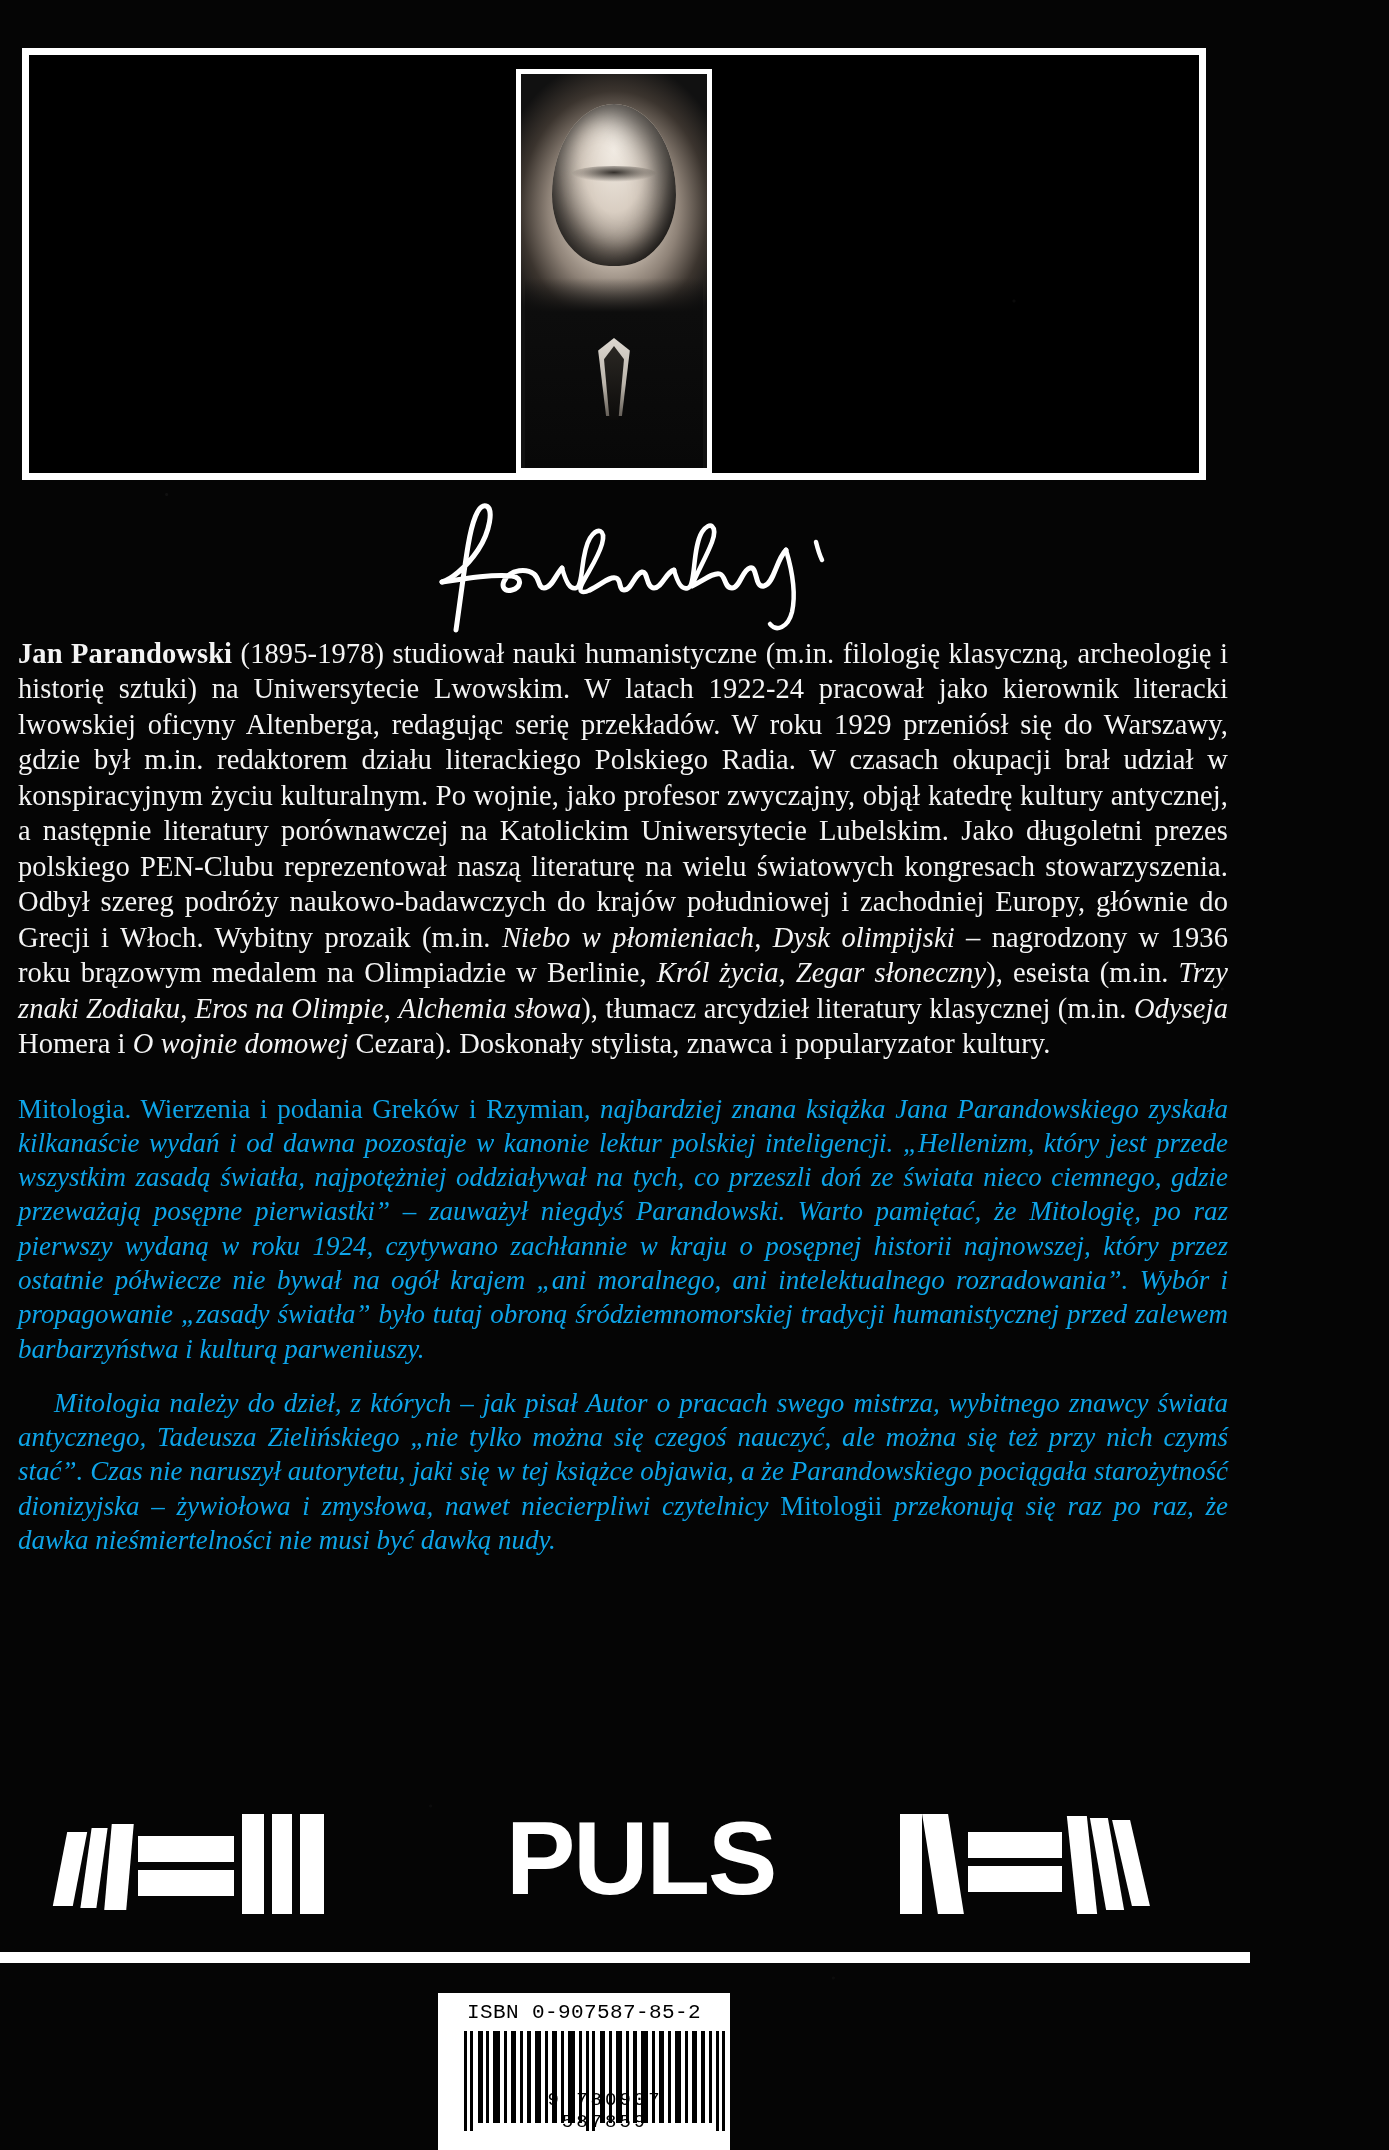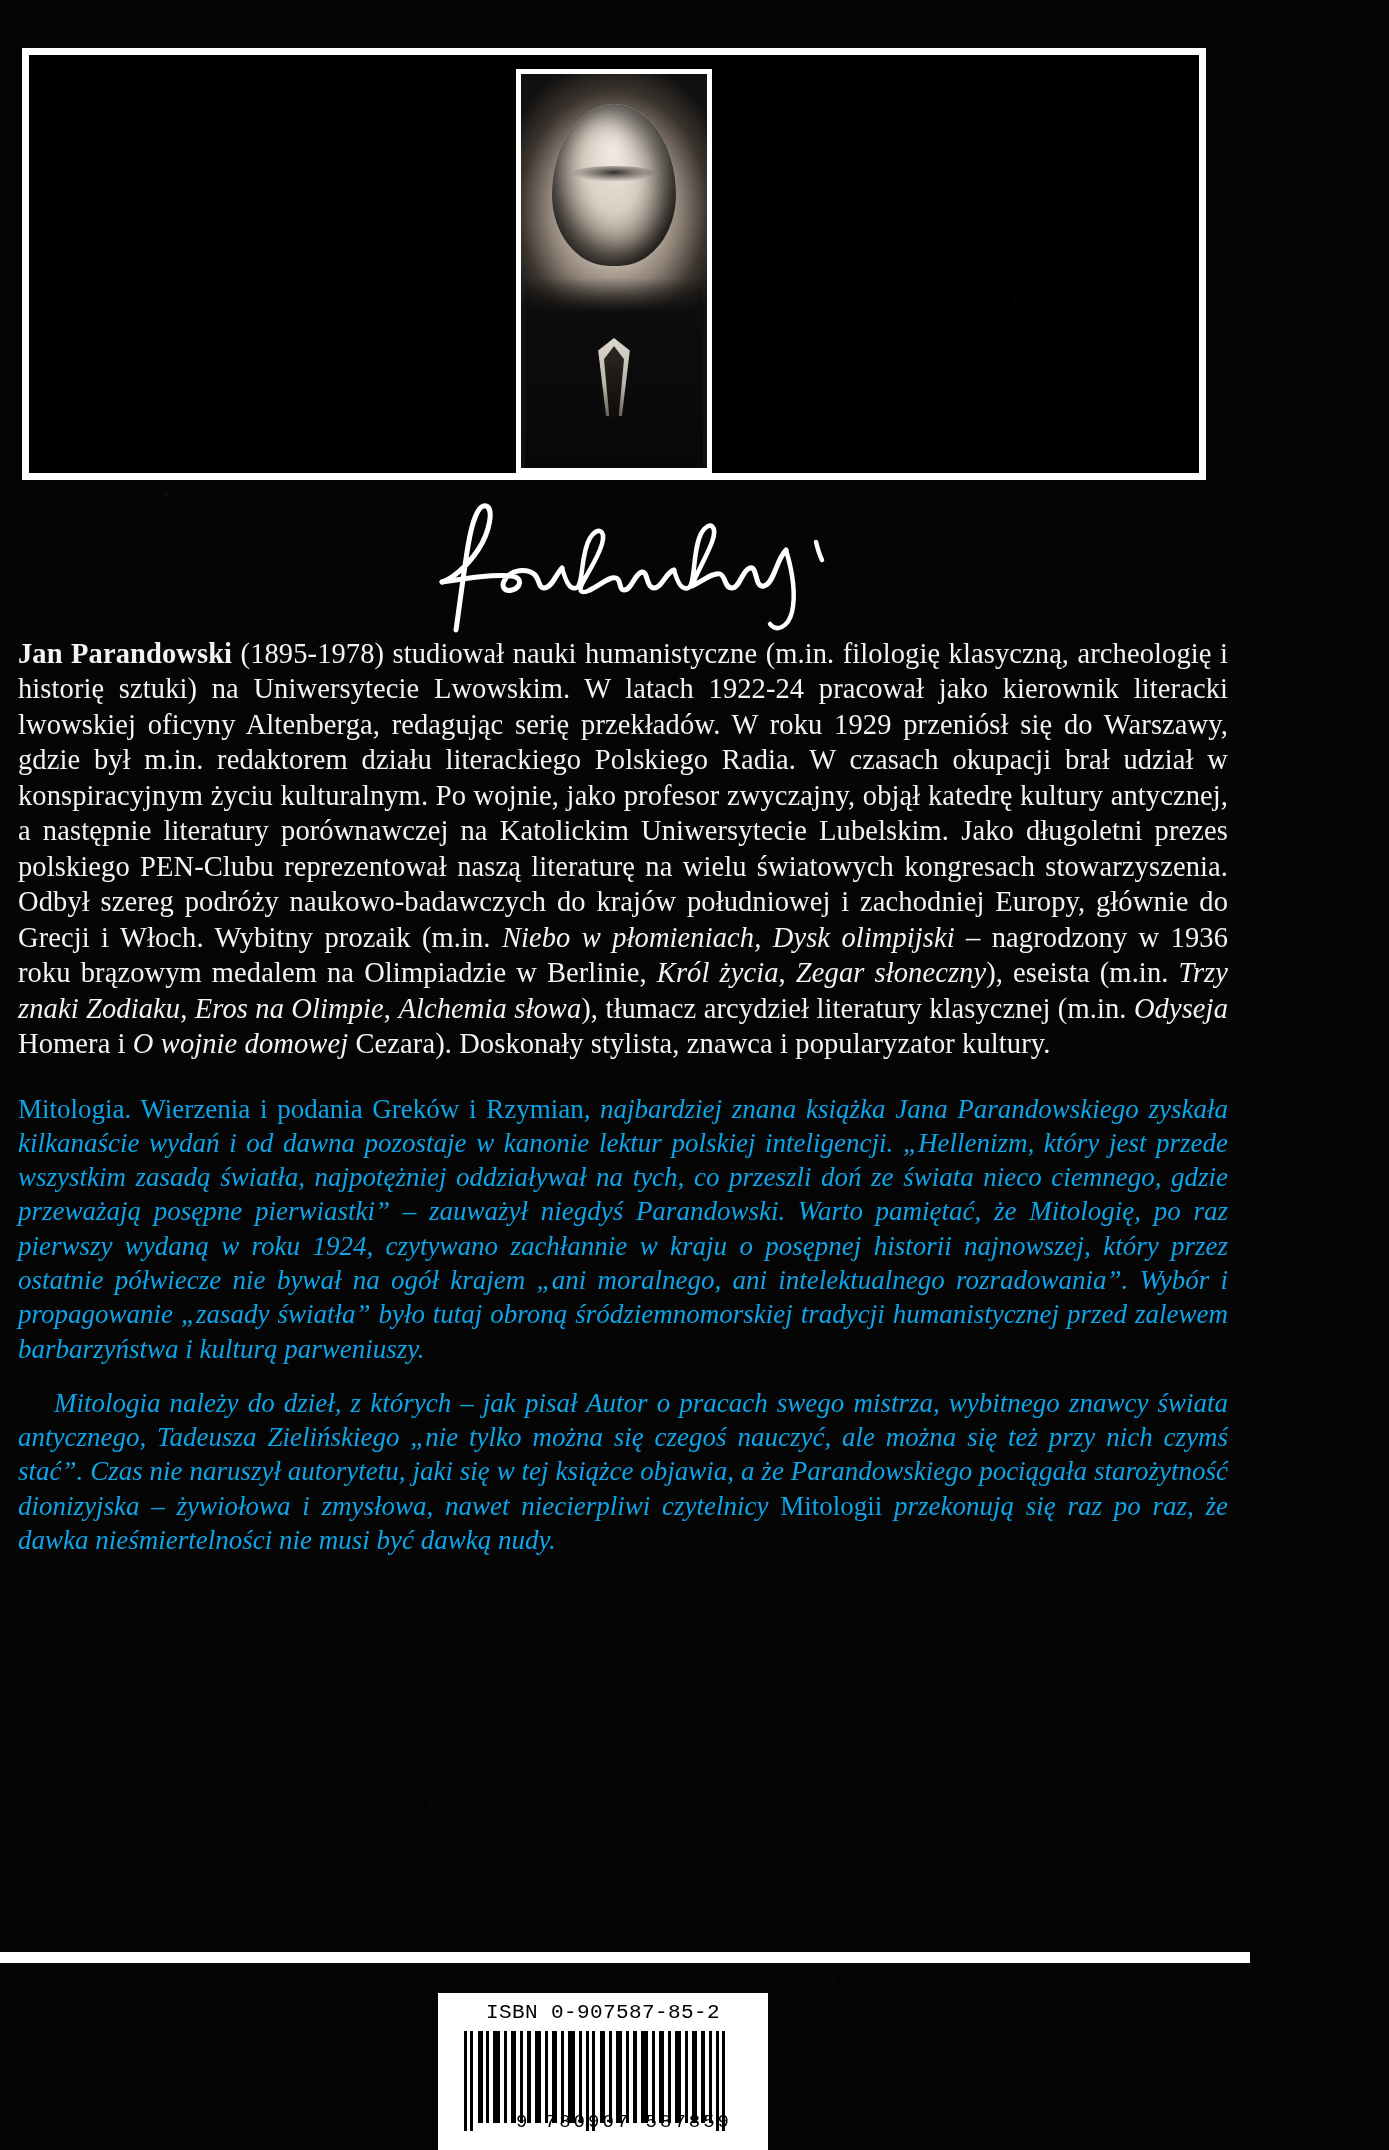--- a/index.html
+++ b/index.html
@@ -206,21 +206,21 @@
     height: 11px;
     background: #ffffff;
     z-index: 12;
   }
 
   
   .barcode-box {
     position: absolute;
     left: 438px;
     top: 1993px;
-    width: 330px;
+    width: 292px;
     height: 157px;
     background: #ffffff;
     z-index: 15;
     box-sizing: border-box;
     padding: 9px 12px 0 12px;
   }
   .barcode-isbn {
     font-family: "Liberation Mono", monospace;
     font-size: 21px;
     color: #000;
@@ -285,20 +285,44 @@
     </svg>
   </div>
 
   <div class="text-col">
 
     <p class="bio"><span class="lead">Jan Parandowski</span><span> (1895-1978) studiował nauki humanistyczne (m.in. filologię klasyczną, archeologię i historię sztuki) na Uniwersytecie Lwowskim. W latach 1922-24 pracował jako kierownik literacki lwowskiej oficyny Altenberga, redagując serię przekładów. W roku 1929 przeniósł się do Warszawy, gdzie był m.in. redaktorem działu literackiego Polskiego Radia. W czasach okupacji brał udział w konspiracyjnym życiu kulturalnym. Po wojnie, jako profesor zwyczajny, objął katedrę kultury antycznej, a następnie literatury porównawczej na Katolickim Uniwersytecie Lubelskim. Jako długoletni prezes polskiego PEN-Clubu reprezentował naszą literaturę na wielu światowych kongresach stowarzyszenia. Odbył szereg podróży naukowo-badawczych do krajów południowej i zachodniej Europy, głównie do Grecji i Włoch. Wybitny prozaik (m.in. </span><em>Niebo w płomieniach</em><span>, </span><em>Dysk olimpijski</em><span> – nagrodzony w 1936 roku brązowym medalem na Olimpiadzie w Berlinie, </span><em>Król życia</em><span>, </span><em>Zegar słoneczny</em><span>), eseista (m.in. </span><em>Trzy znaki Zodiaku</em><span>, </span><em>Eros na Olimpie</em><span>, </span><em>Alchemia słowa</em><span>), tłumacz arcydzieł literatury klasycznej (m.in. </span><em>Odyseja</em><span> Homera i </span><em>O wojnie domowej</em><span> Cezara). Doskonały stylista, znawca i popularyzator kultury.</span></p>
 
     <p class="blurb"><span class="rom">Mitologia. Wierzenia i podania Greków i Rzymian</span><span>, najbardziej znana książka Jana Parandowskiego zyskała kilkanaście wydań i od dawna pozostaje w kanonie lektur polskiej inteligencji. „Hellenizm, który jest przede wszystkim zasadą światła, najpotężniej oddziaływał na tych, co przeszli doń ze świata nieco ciemnego, gdzie przeważają posępne pierwiastki” – zauważył niegdyś Parandowski. Warto pamiętać, że Mitologię, po raz pierwszy wydaną w roku 1924, czytywano zachłannie w kraju o posępnej historii najnowszej, który przez ostatnie półwiecze nie bywał na ogół krajem „ani moralnego, ani intelektualnego rozradowania”. Wybór i propagowanie „zasady światła” było tutaj obroną śródziemnomorskiej tradycji humanistycznej przed zalewem barbarzyństwa i kulturą parweniuszy.</span><span class="p2"><span>Mitologia</span><span> należy do dzieł, z których – jak pisał Autor o pracach swego mistrza, wybitnego znawcy świata antycznego, Tadeusza Zielińskiego „nie tylko można się czegoś nauczyć, ale można się też przy nich czymś stać”. Czas nie naruszył autorytetu, jaki się w tej książce objawia, a że Parandowskiego pociągała starożytność dionizyjska – żywiołowa i zmysłowa, nawet niecierpliwi czytelnicy </span><span class="rom">Mitologii</span><span> przekonują się raz po raz, że dawka nieśmiertelności nie musi być dawką nudy.</span></span></p>
   </div>
 
+  <div class="logo-wrap">
+    <div class="books left">
+      <div class="bk" style="left:0px;   bottom:8px;  width:20px; height:74px; transform:skewX(-11deg);"></div>
+      <div class="bk" style="left:26px;  bottom:6px;  width:16px; height:80px; transform:skewX(-8deg);"></div>
+      <div class="bk" style="left:48px;  bottom:4px;  width:22px; height:86px; transform:skewX(-5deg);"></div>
+      <div class="bk" style="left:78px;  bottom:18px; width:96px; height:26px;"></div>
+      <div class="bk" style="left:78px;  bottom:52px; width:96px; height:26px;"></div>
+      <div class="bk" style="left:182px; bottom:0px;  width:22px; height:100px;"></div>
+      <div class="bk" style="left:212px; bottom:0px;  width:20px; height:100px;"></div>
+      <div class="bk" style="left:240px; bottom:0px;  width:24px; height:100px;"></div>
+    </div>
+
+    <div class="puls-word">PULS</div>
+
+    <div class="books right">
+      <div class="bk" style="left:0px;   bottom:0px;  width:22px; height:100px;"></div>
+      <div class="bk" style="left:30px;  bottom:0px;  width:26px; height:100px; transform:skewX(9deg);"></div>
+      <div class="bk" style="left:68px;  bottom:22px; width:94px; height:26px;"></div>
+      <div class="bk" style="left:68px;  bottom:56px; width:94px; height:26px;"></div>
+      <div class="bk" style="left:172px; bottom:0px;  width:20px; height:98px; transform:skewX(6deg);"></div>
+      <div class="bk" style="left:198px; bottom:4px;  width:18px; height:92px; transform:skewX(10deg);"></div>
+      <div class="bk" style="left:222px; bottom:8px;  width:18px; height:86px; transform:skewX(13deg);"></div>
+    </div>
+  </div>
 
   <div class="rule"></div>
 
   <div class="barcode-box">
     <div class="barcode-isbn">ISBN 0-907587-85-2</div>
     <div class="bars">
       <div class="bar guard" style="left:0px;   width:3px;"></div>
       <div class="bar guard" style="left:6px;   width:3px;"></div>
       <div class="bar" style="left:14px;  width:5px;"></div>
       <div class="bar" style="left:22px;  width:3px;"></div>

